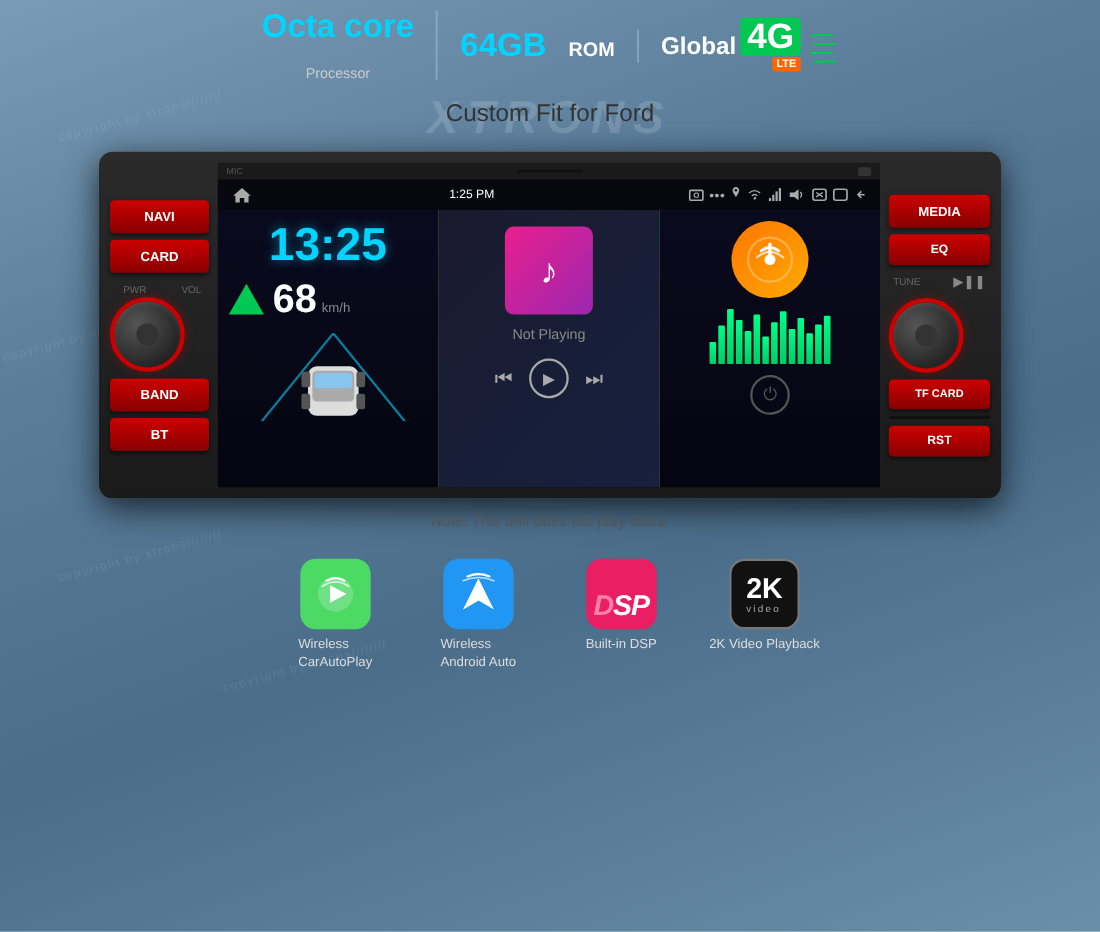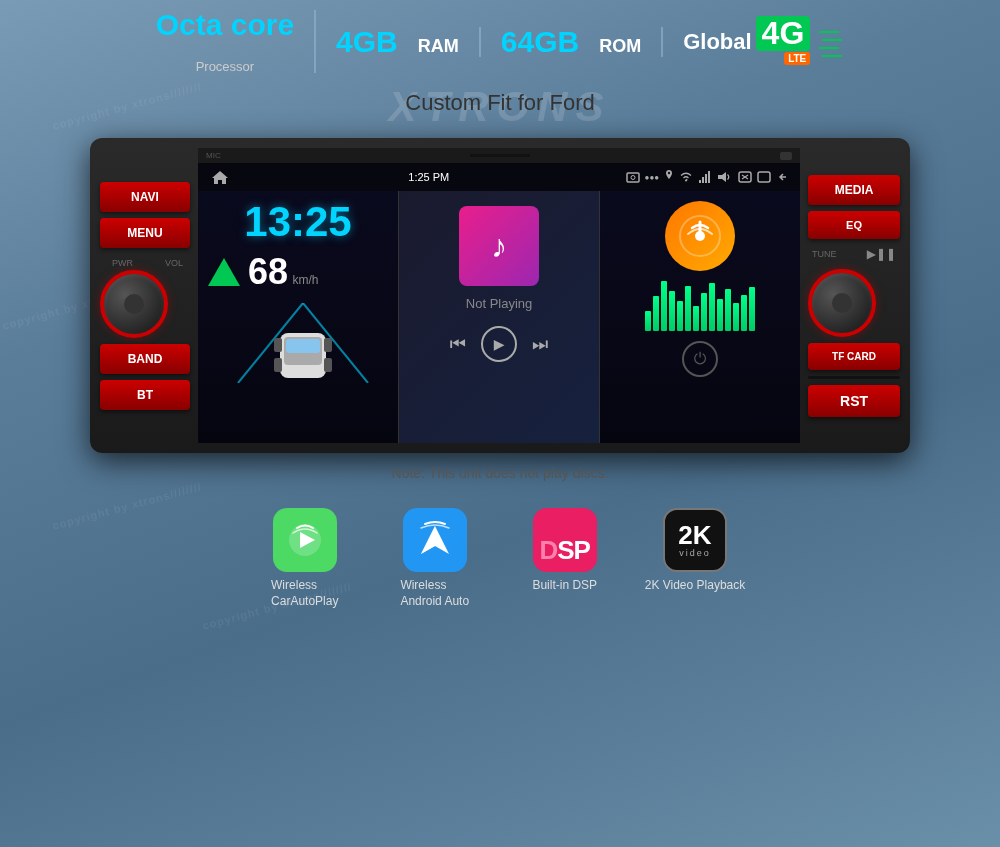--- a/index.html
+++ b/index.html
@@ -416,24 +416,20 @@
 </div>
 
 <div class="specs-bar">
   <div class="spec-item spec-octa">
     <div style="display:flex;align-items:baseline;gap:4px;">
       <span class="spec-big">Octa core</span>
     </div>
     <span class="spec-sub">Processor</span>
   </div>
 
-  <div class="spec-item">
-    <span class="spec-big" style="color:#00d4ff;">4GB</span>
-    <span class="spec-unit">RAM</span>
-  </div>
 
   <div class="spec-item">
     <span class="spec-big" style="color:#00d4ff;">64GB</span>
     <span class="spec-unit">ROM</span>
   </div>
 
   <div class="spec-item spec-4g-box">
     <div class="spec-4g-top">
       <span class="global-text">Global</span>
       <span style="display:inline-flex;flex-direction:column;align-items:flex-start;gap:1px;">
@@ -454,21 +450,21 @@
 <div class="brand-area" style="position:relative;height:60px;margin-top:-5px;">
   <div class="xtrons-logo" style="position:absolute;top:10px;left:50%;transform:translateX(-50%);font-size:42px;">XTRONS</div>
   <div style="position:absolute;top:50%;left:50%;transform:translate(-50%,-50%);font-size:22px;color:#333;white-space:nowrap;">Custom Fit for Ford</div>
 </div>
 
 <div class="head-unit-container">
   <div class="head-unit">
 
     <div class="left-panel">
       <div class="btn-red">NAVI</div>
-      <div class="btn-red">MENU</div>
+      <div class="btn-red">CARD</div>
       <div style="margin-top:4px;">
         <div class="pwr-vol-labels">
           <span class="pwr-vol-label">PWR</span>
           <span class="pwr-vol-label">VOL</span>
         </div>
         <div class="knob">
           <div class="knob-inner"></div>
         </div>
       </div>
       <div class="btn-red">BAND</div>
@@ -626,21 +622,21 @@
       <div class="btn-red" style="background:linear-gradient(180deg,#cc0000,#880000);font-size:11px;">EQ</div>
       <div style="display:flex;align-items:center;justify-content:space-between;padding:2px 4px;">
         <span style="font-size:9px;color:#666;">TUNE</span>
         <span style="font-size:12px;color:#888;">▶❚❚</span>
       </div>
       <div class="knob">
         <div class="knob-inner"></div>
       </div>
       <div class="btn-red" style="font-size:10px;">TF CARD</div>
       <div style="width:100%;height:3px;background:#111;border-radius:2px;"></div>
-      <div class="btn-red" style="font-size:14px;">RST</div>
+      <div class="btn-red" style="font-size:11px;">RST</div>
     </div>
 
   </div>
 </div>
 
 <div class="note-bar">
   <span>Note: This unit does not play discs.</span>
 </div>
 
 <div class="features-row">
@@ -668,28 +664,28 @@
         <polygon points="22,8 22,28 8,36" fill="rgba(255,255,255,0.6)"></polygon>
         <path d="M12 6 Q22 2 32 6" stroke="white" stroke-width="2" fill="none" stroke-linecap="round"></path>
         <path d="M8 10 Q22 4 36 10" stroke="white" stroke-width="1.5" fill="none" stroke-linecap="round" opacity="0.7"></path>
       </svg>
     </div>
     <span class="feature-label">Wireless<br>Android Auto</span>
   </div>
 
   <div class="feature-item">
     <div class="feature-icon-box" style="background:#e91e63;position:relative;overflow:hidden;">
-      <span style="font-size:26px;font-weight:900;color:white;letter-spacing:-1px;margin-top:20px;"><span style="color:#ff80ab;">D</span>SP</span>
+      <span style="font-size:26px;font-weight:900;color:white;font-style:italic;letter-spacing:-1px;margin-top:20px;"><span style="color:#ff80ab;">D</span>SP</span>
     </div>
     <span class="feature-label">Built-in DSP</span>
   </div>
 
   <div class="feature-item">
     <div class="feature-icon-box" style="background:#111;border:2px solid #777;position:relative;">
-      <div style="display:flex;flex-direction:column;align-items:center;gap:0;">
+      <div style="display:flex;flex-direction:column;align-items:flex-start;gap:0;">
         <span style="font-size:26px;font-weight:900;color:white;line-height:1;">2K</span>
         <span style="font-size:9px;color:#aaa;letter-spacing:2px;">video</span>
       </div>
     </div>
     <span class="feature-label">2K Video Playback</span>
   </div>
 
 
 </div>
 

